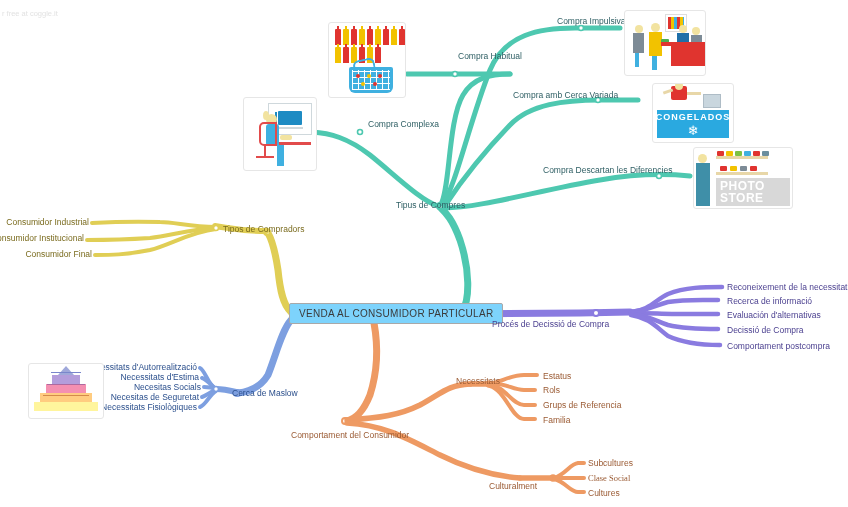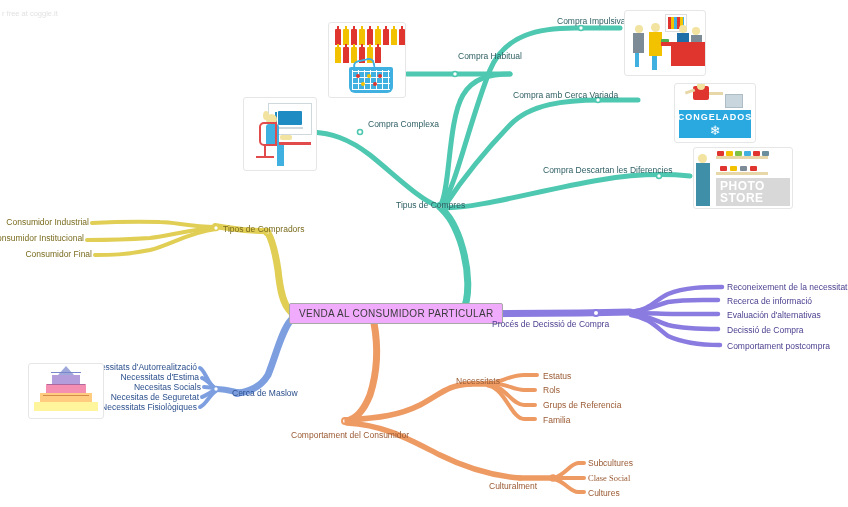--- a/index.html
+++ b/index.html
@@ -10,21 +10,21 @@
 
   .lbl{position:absolute;white-space:nowrap;font-size:8.5px;line-height:1;}
   .lbl.teal{color:#2f5f64;}
   .lbl.yellow{color:#7a6b1e;}
   .lbl.blue{color:#2b4f8c;}
   .lbl.purple{color:#4a3f8f;}
   .lbl.orange{color:#9a5a33;}
   .r{transform:translateX(-100%);}
 
   .central{position:absolute;left:289px;top:303px;
-           background:#f0abfc;color:#3a3a3a;border:1px solid #a8a8a8;border-radius:2px;
+           background:#7dd3fc;color:#3a3a3a;border:1px solid #a8a8a8;border-radius:2px;
            padding:4px 9px;font-size:10px;letter-spacing:.3px;white-space:nowrap;}
 
   .imgbox{position:absolute;background:#fff;border:1px solid #e6e6e6;border-radius:3px;overflow:hidden;}
 
   .wm{position:absolute;left:2px;top:9px;font-size:7.5px;color:#e2e2e2;}
 
   
   .bottles{position:absolute;left:6px;top:6px;width:72px;display:flex;flex-wrap:wrap;gap:2px;}
   .bottle{width:6px;height:16px;border-radius:1px 1px 0 0;position:relative;}
   .bottle::before{content:"";position:absolute;left:2px;top:-3px;width:2px;height:3px;background:inherit;}
@@ -250,21 +250,21 @@
       <div style="width:12px;height:16px;background:#1e6fa8;"></div>
     </div>
     <div class="figure" style="left:66px;top:16px;">
       <div style="width:8px;height:8px;border-radius:50%;background:#f2e3a0;margin-left:1px;"></div>
       <div style="width:11px;height:16px;background:#7d8b96;"></div>
     </div>
     <div class="counter" style="left:46px;top:33px;width:34px;height:22px;"></div>
     <div class="counter" style="left:36px;top:31px;width:44px;height:4px;background:#e0342f;"></div>
   </div>
 
-  <div class="imgbox" style="left:674px;top:83px;width:80px;height:58px;">
+  <div class="imgbox" style="left:652px;top:83px;width:80px;height:58px;">
     <div style="position:absolute;left:18px;top:2px;width:16px;height:14px;background:#e0342f;border-radius:2px;"></div>
     <div style="position:absolute;left:22px;top:-2px;width:8px;height:8px;border-radius:50%;background:#f2e3a0;"></div>
     <div style="position:absolute;left:10px;top:6px;width:10px;height:3px;background:#e8d7a8;transform:rotate(-20deg);"></div>
     <div style="position:absolute;left:34px;top:8px;width:14px;height:3px;background:#e8d7a8;"></div>
     <div style="position:absolute;left:50px;top:10px;width:16px;height:12px;background:#c9d6de;border:1px solid #aebcc6;"></div>
     <div class="freezer">
       <span class="ftxt">CONGELADOS</span>
       <span class="flake">❄</span>
     </div>
   </div>

